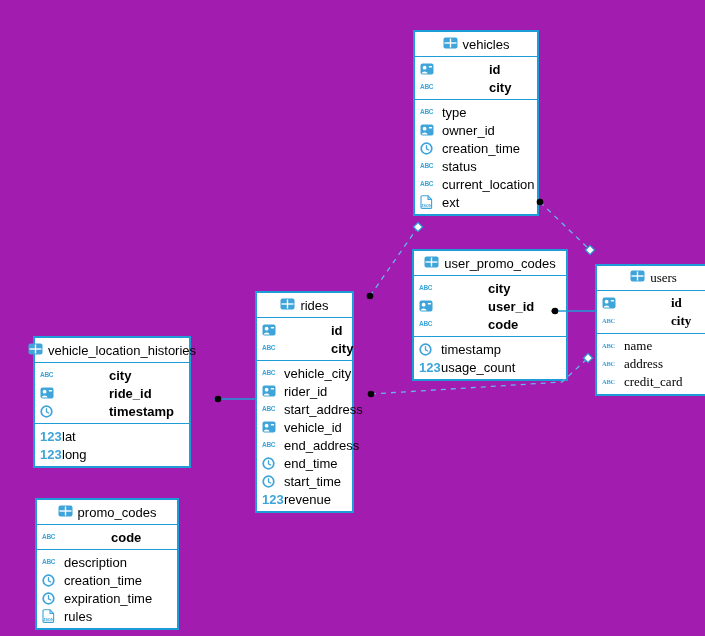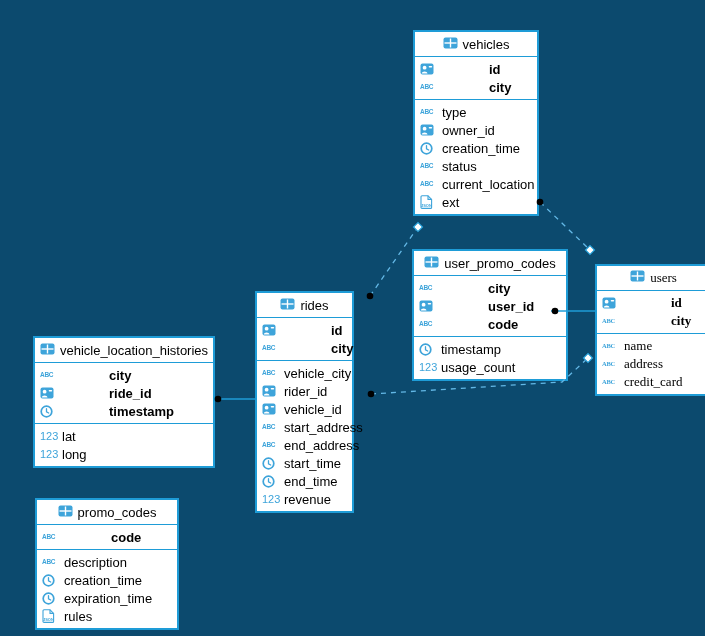--- a/index.html
+++ b/index.html
@@ -20,27 +20,27 @@
   }
   .er-section{padding:3px 0;}
   .er-section.cols{border-top:1.5px solid var(--blue,#1e9cd7);}
   .er-row{
     height:18px;display:flex;align-items:center;gap:5px;
     padding:0 4px 0 5px;font-size:13px;color:#000;white-space:nowrap;
   }
   .er-row .ic{width:17px;flex:none;display:flex;align-items:center;justify-content:flex-start;}
   .er-row.pk .lbl{font-weight:700;padding-left:47px;}
   .glyph-abc{font-size:6.5px;font-weight:700;letter-spacing:-0.3px;line-height:1;}
-  .glyph-num{font-size:11px;font-weight:400;line-height:1;}
+  .glyph-num{font-size:13px;font-weight:700;line-height:1;}
   svg.link-layer{position:absolute;left:0;top:0;pointer-events:none;z-index:5;}
 </style>
 </head>
 <body>
 
-<div class="canvas" style="background: #0c4a6e;">
+<div class="canvas" style="background: #a21caf;">
   <div class="er-table" style="left: 413px; top: 30px; width: 126px;">
       <div class="er-header">
         <span><svg width="15" height="12" viewBox="0 0 15 12">
             <rect x="0.5" y="0.5" width="14" height="11" rx="2" fill="#3ea4da"></rect>
             <line x1="1.5" y1="6" x2="13.5" y2="6" stroke="#fff" stroke-width="1.4"></line>
             <line x1="7.5" y1="1.5" x2="7.5" y2="10.5" stroke="#fff" stroke-width="1.4"></line>
           </svg></span>
         <span>vehicles</span>
       </div>
       <div class="er-section pks">
@@ -255,68 +255,68 @@
               <rect x="0.5" y="0.5" width="13" height="11" rx="2" fill="#3ea4da"></rect>
               <circle cx="4.6" cy="4.7" r="1.9" fill="#fff"></circle>
               <path d="M1.7 10.6 C1.9 7.8 7.3 7.8 7.5 10.6 Z" fill="#fff"></path>
               <rect x="8.7" y="3.1" width="3.5" height="1.5" rx="0.75" fill="#fff"></rect>
             </svg>
           </span>
           <span class="lbl">rider_id</span>
         </div>
         <div class="er-row">
           <span class="ic">
+            <span class="glyph-abc" style="color:#3ea4da">ABC</span>
+          </span>
+          <span class="lbl">start_address</span>
+        </div>
+        <div class="er-row">
+          <span class="ic">
             <svg width="14" height="12" viewBox="0 0 14 12">
               <rect x="0.5" y="0.5" width="13" height="11" rx="2" fill="#3ea4da"></rect>
               <circle cx="4.6" cy="4.7" r="1.9" fill="#fff"></circle>
               <path d="M1.7 10.6 C1.9 7.8 7.3 7.8 7.5 10.6 Z" fill="#fff"></path>
               <rect x="8.7" y="3.1" width="3.5" height="1.5" rx="0.75" fill="#fff"></rect>
             </svg>
           </span>
           <span class="lbl">vehicle_id</span>
         </div>
         <div class="er-row">
           <span class="ic">
             <span class="glyph-abc" style="color:#3ea4da">ABC</span>
           </span>
-          <span class="lbl">start_address</span>
-        </div>
-        <div class="er-row">
-          <span class="ic">
-            <span class="glyph-abc" style="color:#3ea4da">ABC</span>
-          </span>
           <span class="lbl">end_address</span>
         </div>
         <div class="er-row">
           <span class="ic">
             <svg width="13" height="13" viewBox="0 0 13 13">
               <circle cx="6.5" cy="6.5" r="5.3" fill="#fff" stroke="#3ea4da" stroke-width="1.7"></circle>
               <path d="M6.5 3.7 V6.8 L8.7 8" fill="none" stroke="#3ea4da" stroke-width="1.3" stroke-linecap="round"></path>
             </svg>
           </span>
+          <span class="lbl">end_time</span>
+        </div>
+        <div class="er-row">
+          <span class="ic">
+            <svg width="13" height="13" viewBox="0 0 13 13">
+              <circle cx="6.5" cy="6.5" r="5.3" fill="#fff" stroke="#3ea4da" stroke-width="1.7"></circle>
+              <path d="M6.5 3.7 V6.8 L8.7 8" fill="none" stroke="#3ea4da" stroke-width="1.3" stroke-linecap="round"></path>
+            </svg>
+          </span>
           <span class="lbl">start_time</span>
         </div>
         <div class="er-row">
           <span class="ic">
-            <svg width="13" height="13" viewBox="0 0 13 13">
-              <circle cx="6.5" cy="6.5" r="5.3" fill="#fff" stroke="#3ea4da" stroke-width="1.7"></circle>
-              <path d="M6.5 3.7 V6.8 L8.7 8" fill="none" stroke="#3ea4da" stroke-width="1.3" stroke-linecap="round"></path>
-            </svg>
-          </span>
-          <span class="lbl">end_time</span>
-        </div>
-        <div class="er-row">
-          <span class="ic">
             <span class="glyph-num" style="color:#3ea4da">123</span>
           </span>
           <span class="lbl">revenue</span>
         </div>
       </div>
     </div>
-  <div class="er-table" style="left: 33px; top: 336px; width: 182px;">
+  <div class="er-table" style="left: 33px; top: 336px; width: 158px;">
       <div class="er-header">
         <span><svg width="15" height="12" viewBox="0 0 15 12">
             <rect x="0.5" y="0.5" width="14" height="11" rx="2" fill="#3ea4da"></rect>
             <line x1="1.5" y1="6" x2="13.5" y2="6" stroke="#fff" stroke-width="1.4"></line>
             <line x1="7.5" y1="1.5" x2="7.5" y2="10.5" stroke="#fff" stroke-width="1.4"></line>
           </svg></span>
         <span>vehicle_location_histories</span>
       </div>
       <div class="er-section pks">
         <div class="er-row pk">

